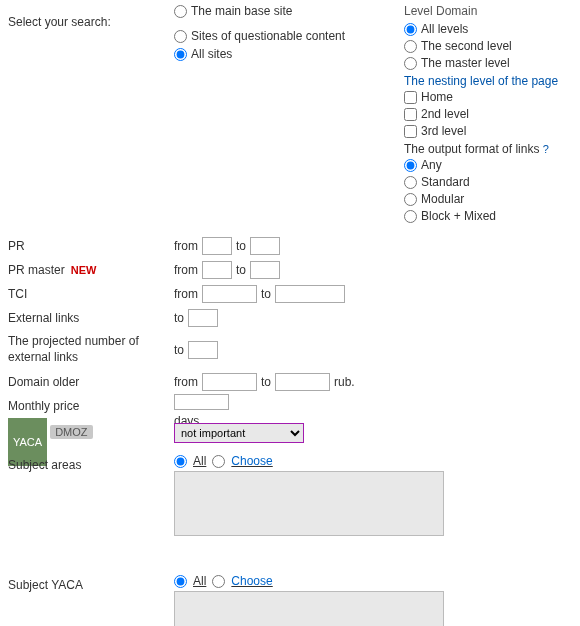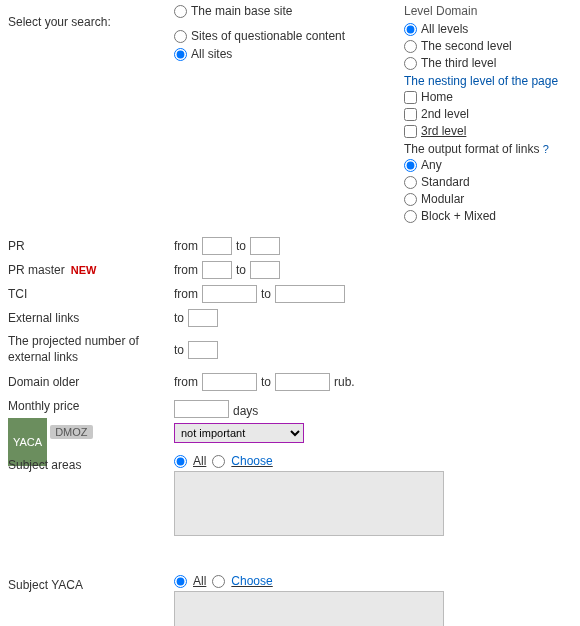--- a/index.html
+++ b/index.html
@@ -199,32 +199,32 @@
     <div class="radio-item" style="margin-bottom:3px;">
       <input type="radio" name="level" value="all" checked="" style="">
       <span>All levels</span>
     </div>
     <div class="radio-item" style="margin-bottom:3px;">
       <input type="radio" name="level" value="second" style="">
       <span>The second level</span>
     </div>
     <div class="radio-item" style="margin-bottom:3px;">
       <input type="radio" name="level" value="third" style="">
-      <span>The third level</span>
+      <span>The master level</span>
     </div>
     <div class="nesting-label">The nesting level of the page</div>
     <div class="checkbox-item" style="margin-bottom:3px;">
       <input type="checkbox" style="">
       <span>Home</span>
     </div>
     <div class="checkbox-item" style="margin-bottom:3px;">
       <input type="checkbox" style="">
       <span>2nd level</span>
     </div>
-    <div class="checkbox-item" style="margin-bottom:3px;text-decoration:underline;">
+    <div class="checkbox-item" style="margin-bottom:3px;">
       <input type="checkbox" style="">
       <span>3rd level</span>
     </div>
     <div class="output-format-label">
       <span>The output format of links</span>
       <span class="output-format-question">?</span>
     </div>
     <div class="radio-item" style="margin-bottom:3px;">
       <input type="radio" name="output_format" value="any" checked="" style="">
       <span>Any</span>
@@ -316,21 +316,21 @@
     </div>
 
     <div style="height:24px; display:flex; align-items:center; gap:4px;">
       <span>from</span>
       <input type="text" class="input-medium" style="">
       <span>to</span>
       <input type="text" class="input-medium" style="">
       <span>rub.</span>
     </div>
 
-    <div style="height:24px; display:flex; align-items:flex-end; gap:4px;">
+    <div style="height:24px; display:flex; align-items:flex-start; gap:4px;flex-direction:column;">
       <input type="text" class="input-days" style="">
       <span>days</span>
     </div>
 
     <div style="height:26px; display:flex; align-items:center; margin-top:2px;">
       <select class="select-dropdown">
         <option>not important</option>
         <option>important</option>
         <option>very important</option>
       </select>

